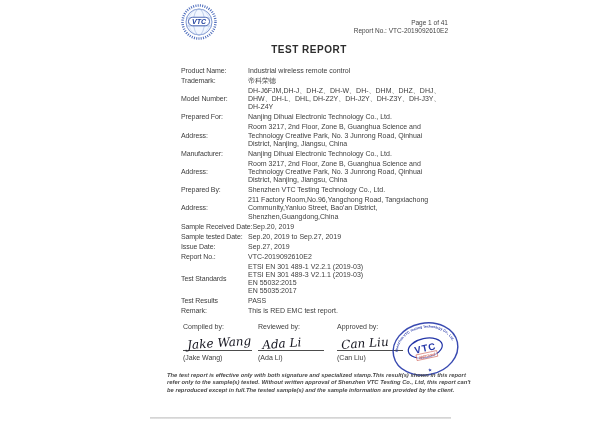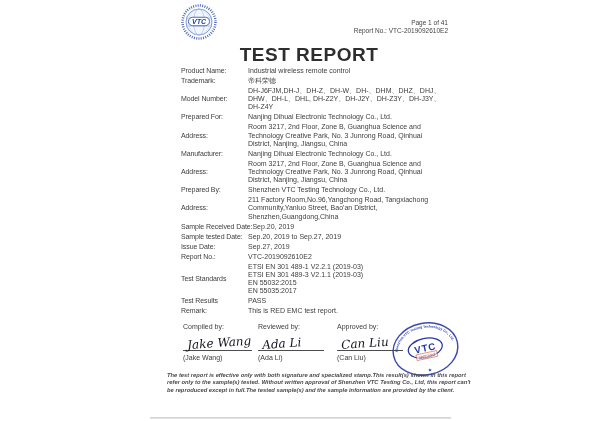--- a/index.html
+++ b/index.html
@@ -11,21 +11,21 @@
     -webkit-font-smoothing:antialiased;
   }
   
   .logo{position:absolute;left:176px;top:3px;width:46px;height:38px;}
   .header-meta{
     position:absolute;right:152px;top:19px;text-align:right;
     font-size:6.5px;line-height:8px;color:#454545;
   }
   .doc-title{
     position:absolute;left:180px;top:44px;width:258px;text-align:center;
-    font-size:19px;font-weight:bold;letter-spacing:.5px;color:#2e2e2e;
+    font-size:10px;font-weight:bold;letter-spacing:.5px;color:#2e2e2e;
   }
   
   .doc-table{position:absolute;left:181px;top:67px;width:262px;}
   .row{display:flex;align-items:center;margin-bottom:1.8px;}
   .row .lbl{
     flex:0 0 67px;font-size:7px;line-height:8.2px;letter-spacing:-.1px;
     color:#3d3d3d;white-space:pre;align-self:center;
   }
   .row .val{
     flex:1;font-size:7px;line-height:8.2px;color:#3d3d3d;white-space:pre;

